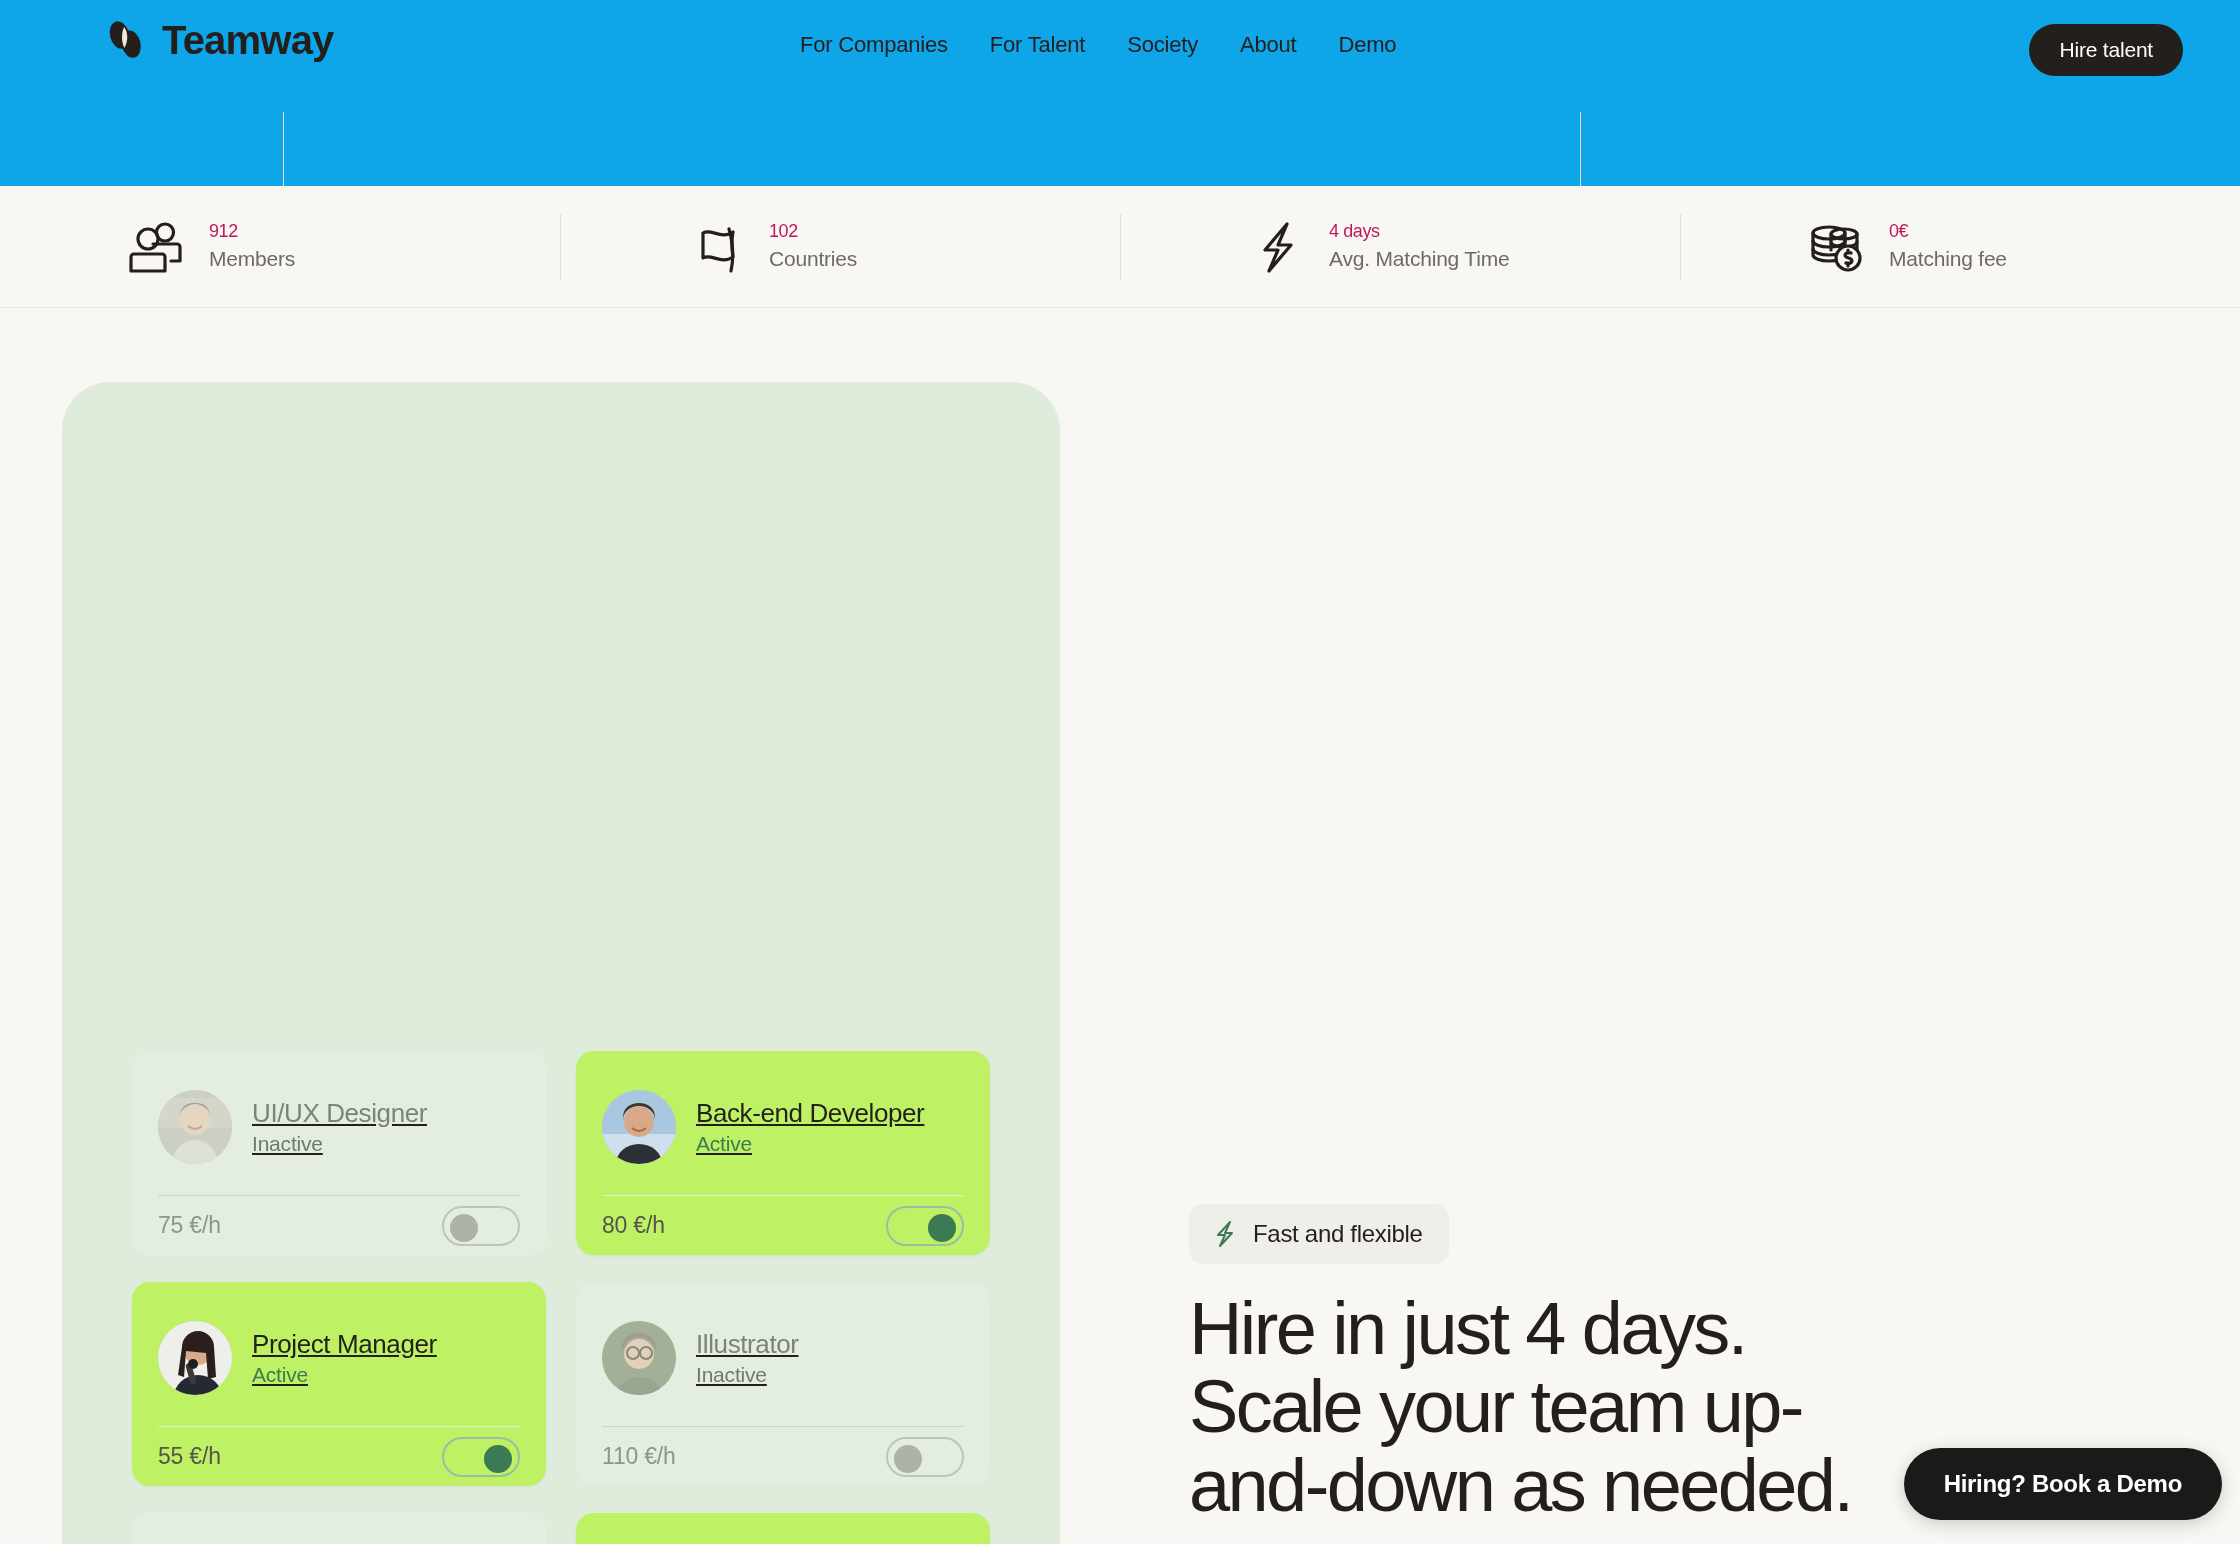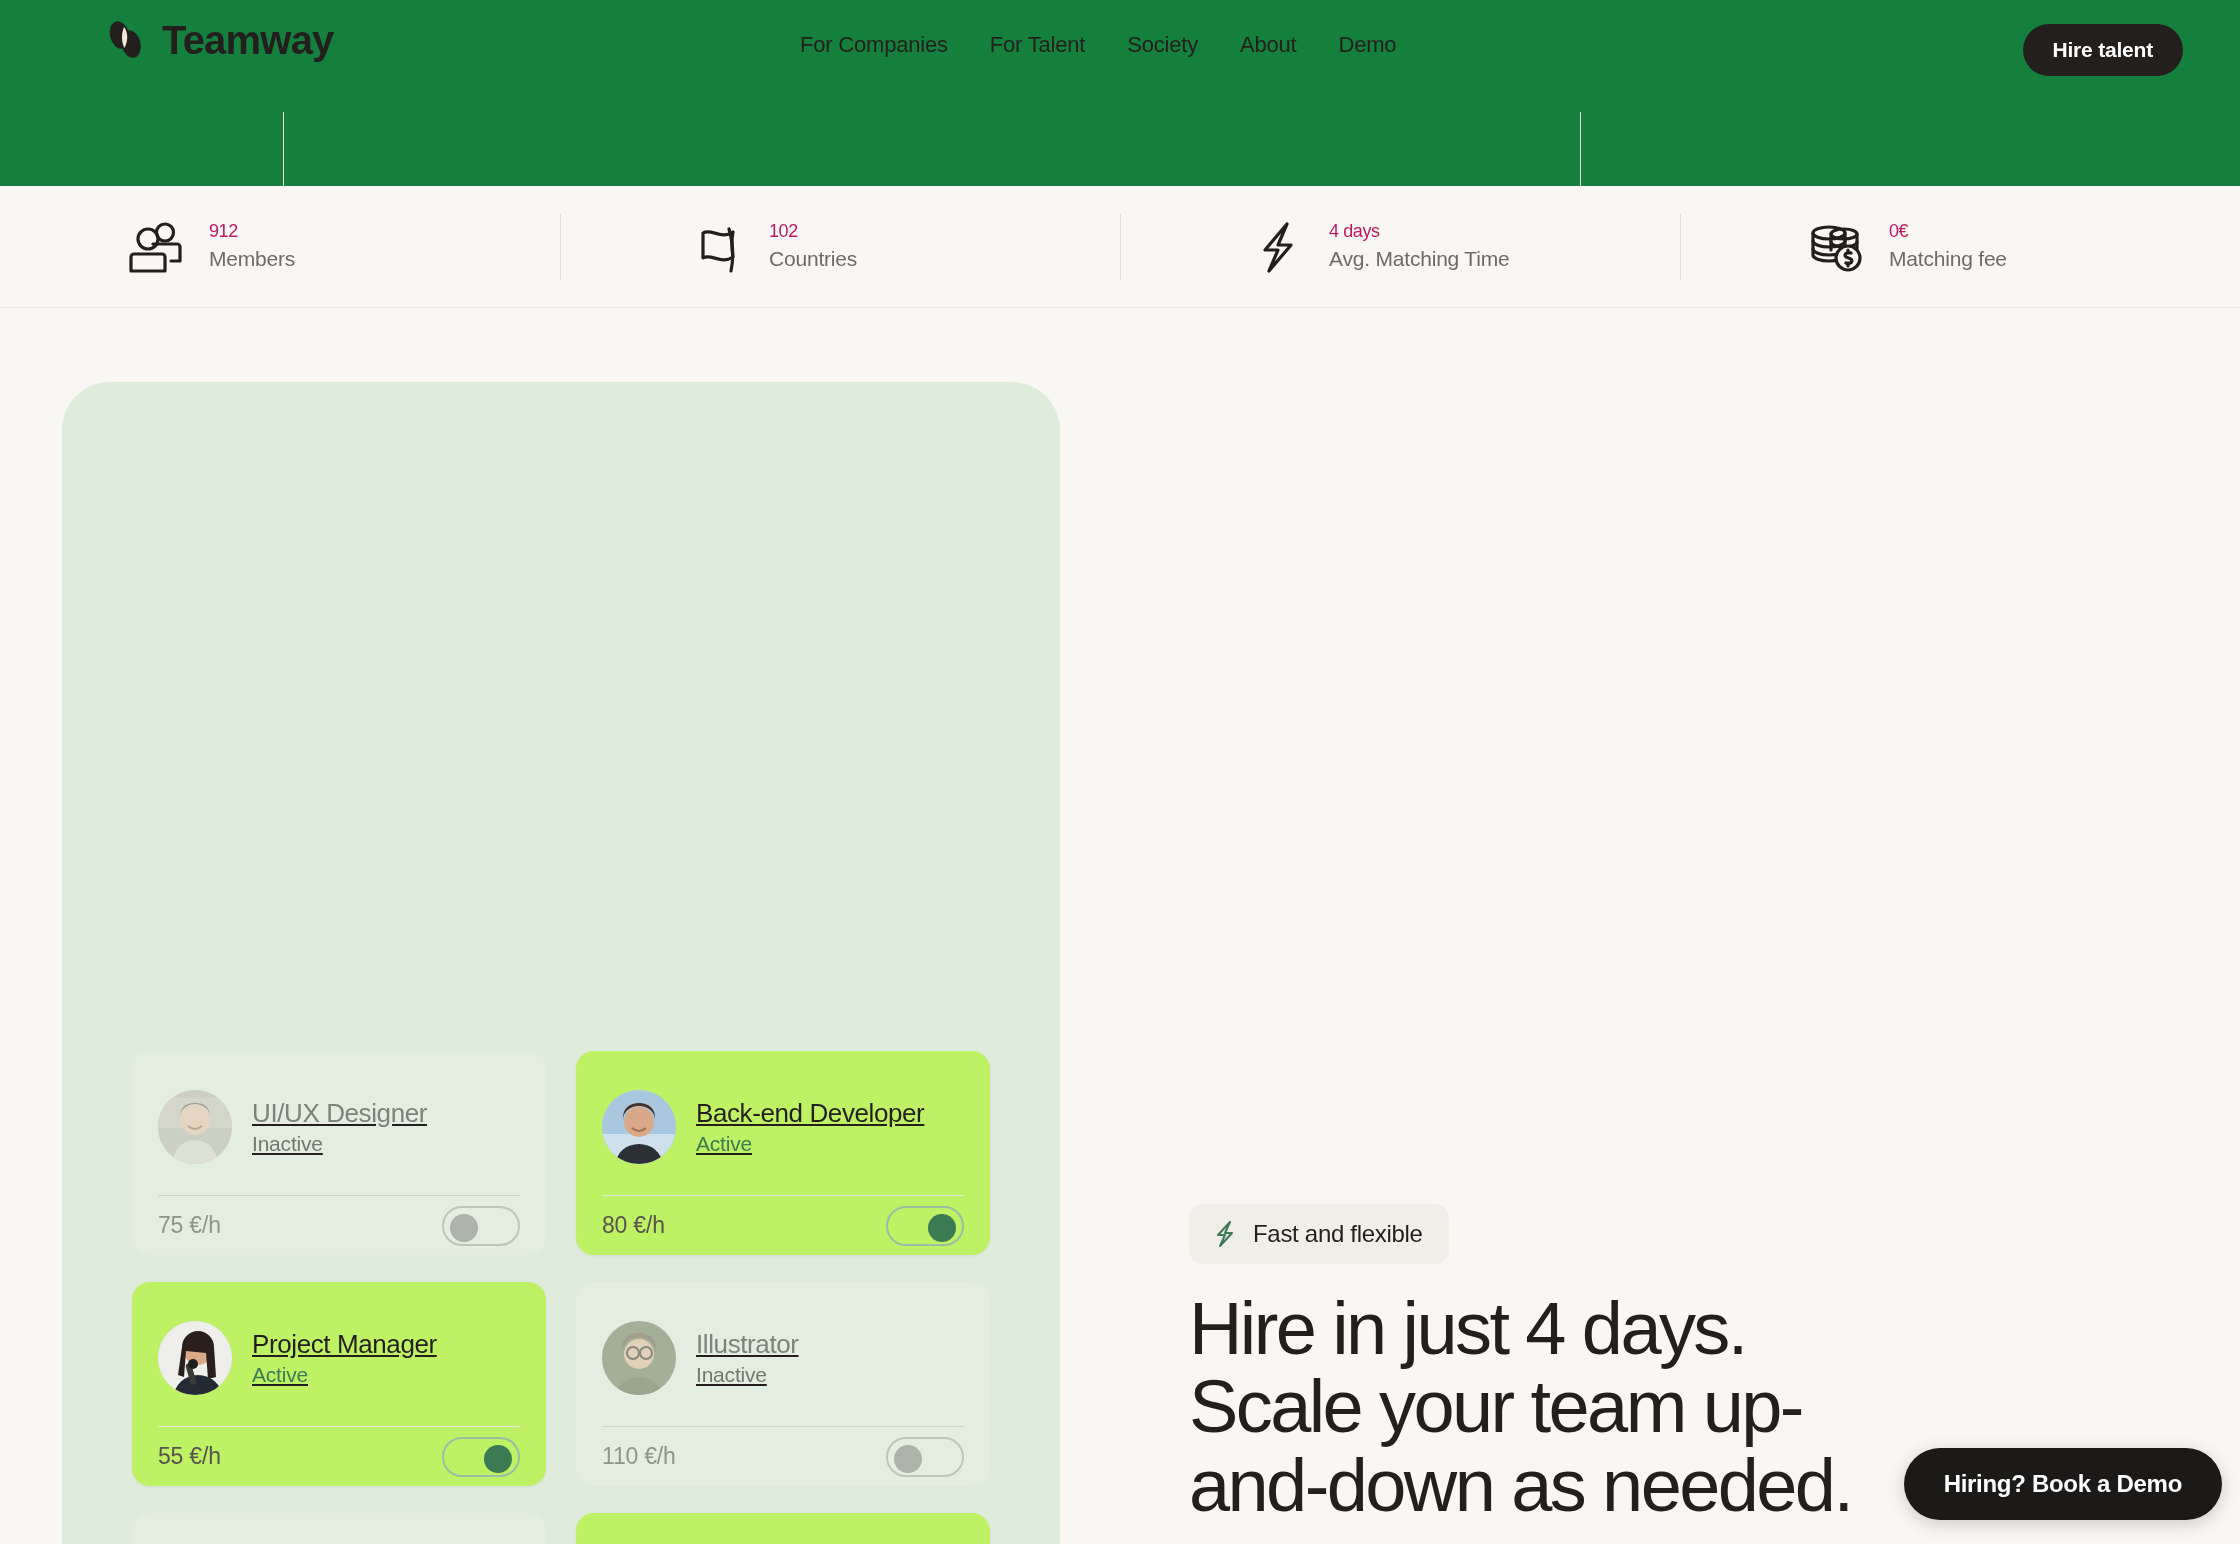--- a/index.html
+++ b/index.html
@@ -17,21 +17,21 @@
     -webkit-font-smoothing: antialiased;
     position: relative;
   }
 
   
   .header-band {
     position: absolute;
     top: 0; left: 0;
     width: 2240px;
     height: 231px;
-    background: #15803d;
+    background: #0ea5e9;
     padding-left: 32px;
   }
 
   .guide-line {
     position: absolute;
     top: 112px;
     width: 1px;
     height: 74px;
     background: #EADBCC;
   }
@@ -87,21 +87,21 @@
     right: 57px;
     top: 24px;
     height: 52px;
     padding: 0 30px;
     border: none;
     border-radius: 26px;
     background: #231F1D;
     color: #FFFFFF;
     font-family: "Liberation Sans", sans-serif;
     font-size: 21px;
-    font-weight: 700;
+    font-weight: 400;
     letter-spacing: -0.2px;
     cursor: pointer;
     display: flex;
     align-items: center;
     justify-content: center;
   }
 
   
   .stats-bar {
     position: absolute;

